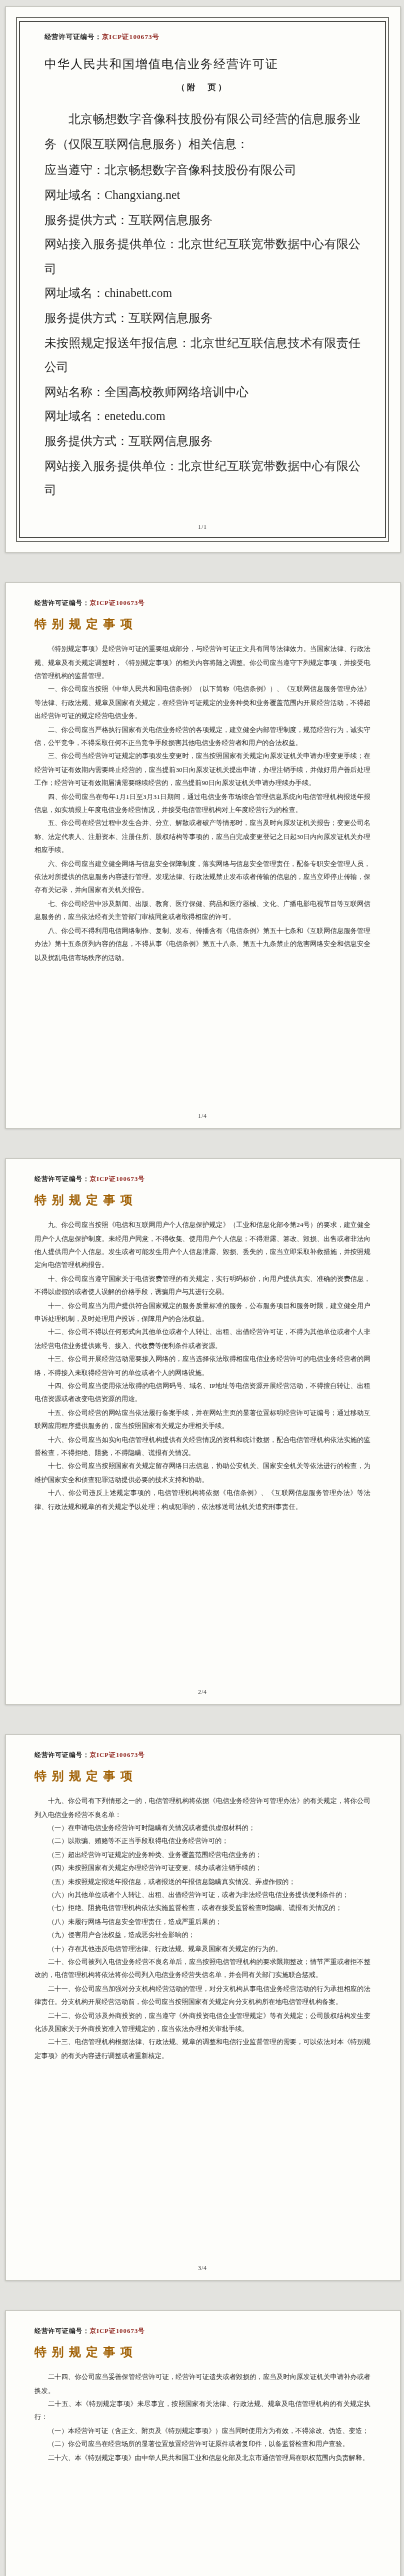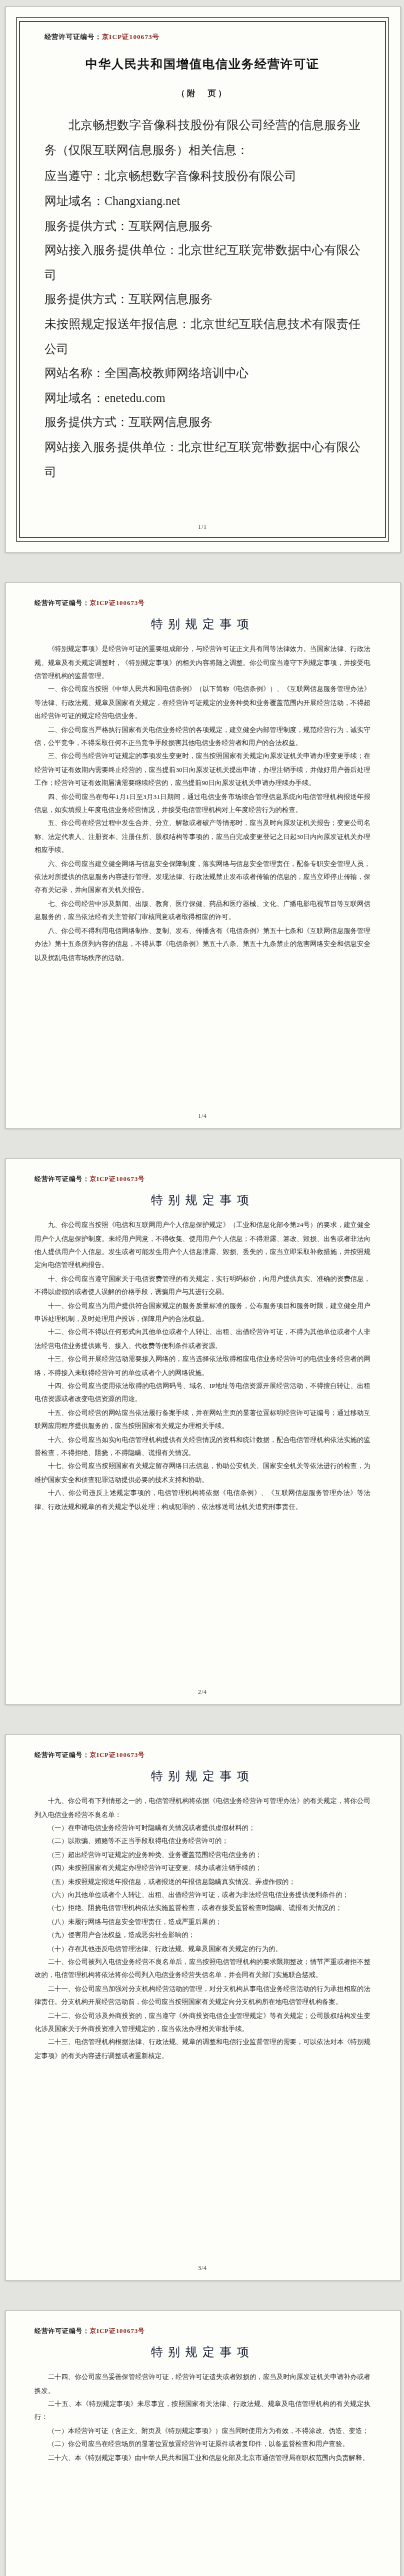--- a/index.html
+++ b/index.html
@@ -42,32 +42,32 @@
   .cert-header {
     font-size: 6.7px;
     font-weight: bold;
     color: #1c1c1c;
     letter-spacing: 0.5px;
     margin-bottom: 13.4px;
   }
   .cert-header .num { color: #8f241d; }
   .cert-title {
     margin: 0;
-    text-align: center;
+    text-align: left;
     font-size: 12px;
-    font-weight: bold;
+    font-weight: normal;
     color: #111;
     letter-spacing: 1px;
   }
   .cert-subtitle {
     text-align: center;
     font-size: 8.2px;
     font-weight: bold;
     color: #222;
-    margin-top: 15px;
+    margin-top: 9px;
     letter-spacing: 2.1px;
   }
   .cert-body {
     margin-top: 14.4px;
     font-size: 12px;
     color: #1e1e1e;
   }
   .cert-body .intro {
     margin: 0 0 2.1px 0;
     text-indent: 2em;
@@ -100,25 +100,25 @@
   }
   .prov-header {
     font-size: 6.4px;
     font-weight: bold;
     color: #1c1c1c;
     letter-spacing: 0.5px;
   }
   .prov-header .num { color: #8f241d; }
   .prov-title {
     margin: 8.2px 0 9.3px 0;
-    text-align: center;
+    text-align: left;
     font-size: 12px;
-    font-weight: normal;
+    font-weight: bold;
     letter-spacing: 5.2px;
-    color: #0f172a;
+    color: #a16207;
   }
   .prov-body p {
     margin: 0;
     font-size: 6.7px;
     line-height: 2.0;
     text-align: justify;
     text-indent: 2em;
     color: #1e1e1e;
   }
 </style>
@@ -135,20 +135,21 @@
         </div>
         <h1 class="cert-title">中华人民共和国增值电信业务经营许可证</h1>
         <div class="cert-subtitle">（附　页）</div>
         <div class="cert-body">
           <p class="intro">北京畅想数字音像科技股份有限公司经营的信息服务业务（仅限互联网信息服务）相关信息：</p>
           <div class="cert-entries">
               <p>应当遵守：北京畅想数字音像科技股份有限公司</p>
               <p>网址域名：Changxiang.net</p>
               <p>服务提供方式：互联网信息服务</p>
               <p>网站接入服务提供单位：北京世纪互联宽带数据中心有限公司</p>
+              <p>网址域名：chinabett.com</p>
               <p>服务提供方式：互联网信息服务</p>
               <p>未按照规定报送年报信息：北京世纪互联信息技术有限责任公司</p>
               <p>网站名称：全国高校教师网络培训中心</p>
               <p>网址域名：enetedu.com</p>
               <p>服务提供方式：互联网信息服务</p>
               <p>网站接入服务提供单位：北京世纪互联宽带数据中心有限公司</p>
             </div>
         </div>
         <div class="pageno cert-pageno">1/1</div>
       </div>

